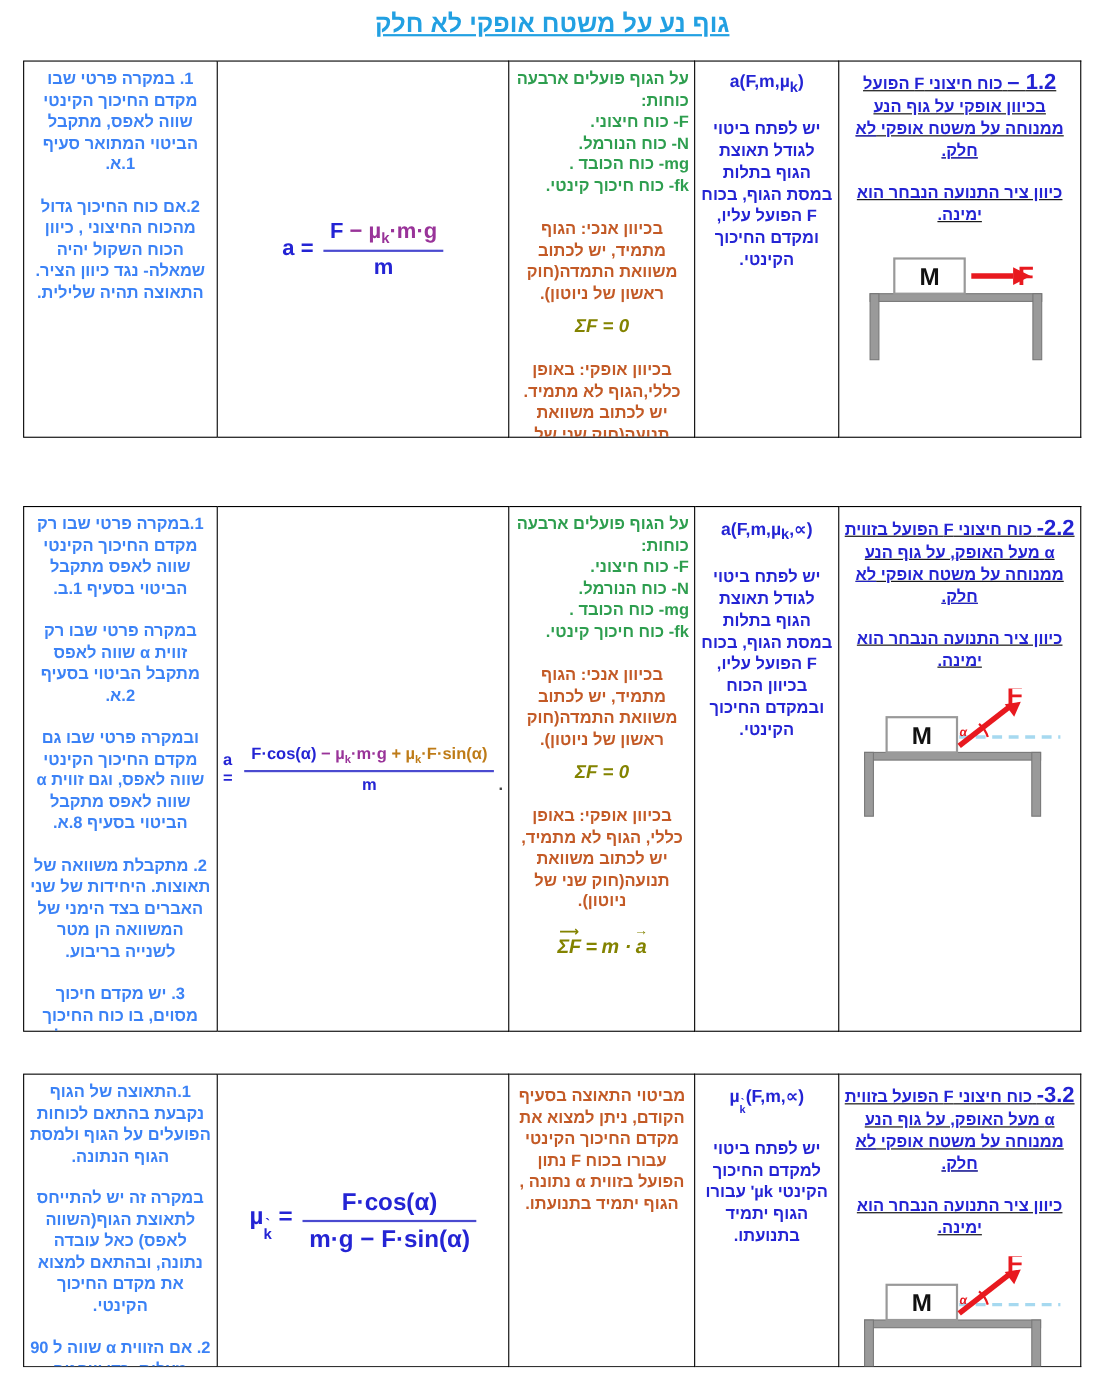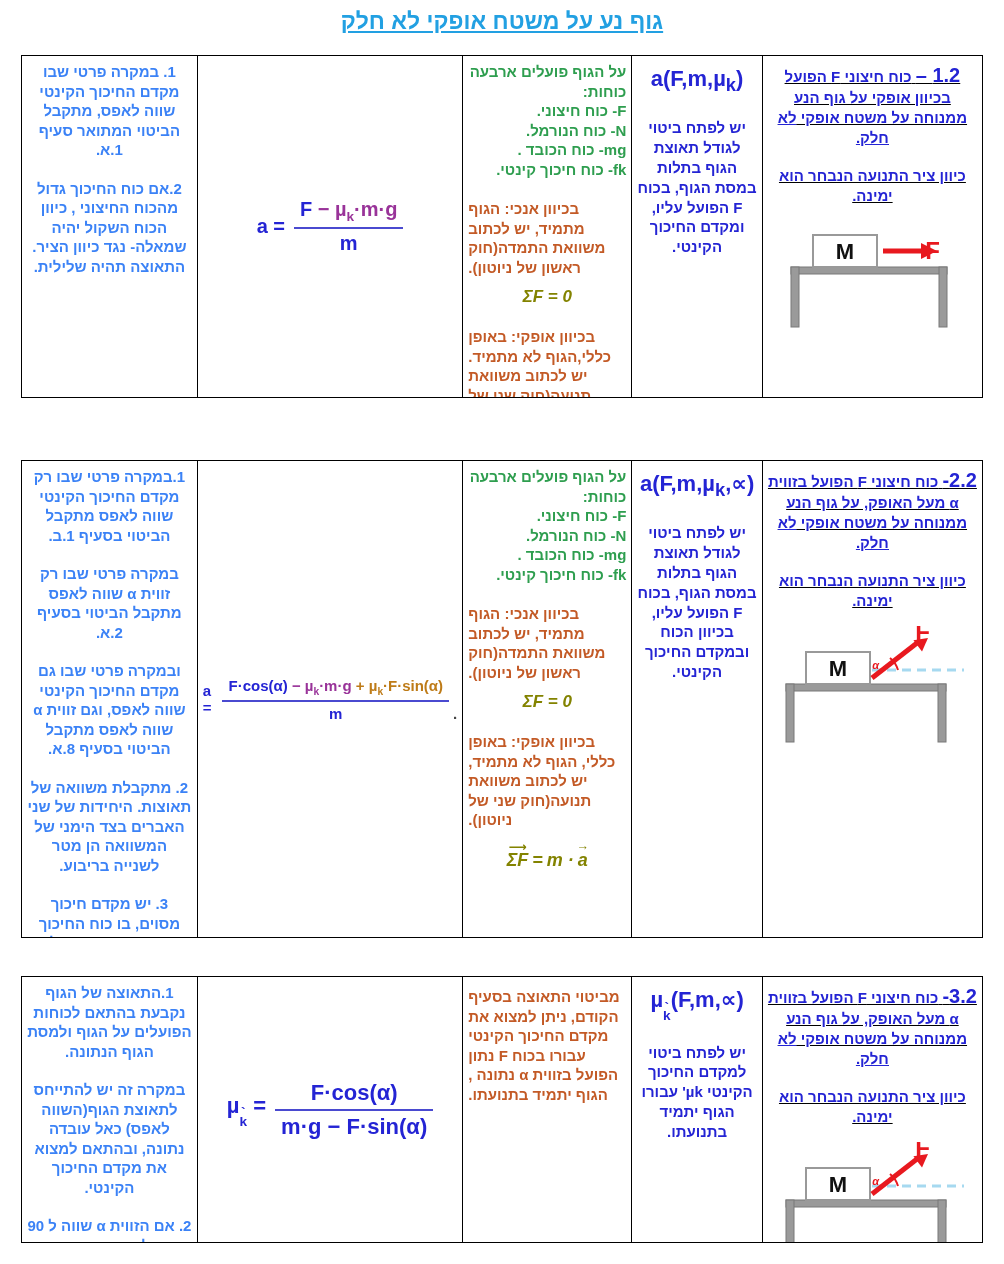--- a/index.html
+++ b/index.html
@@ -46,25 +46,25 @@
   .olive  { color: #838300; font-style: italic; }
   .red    { color: #3b82f6; }
   .purple { color: #993399; }
   .gold   { color: #BE7B17; }
 
   .ptext { font-size: 15px; line-height: 1.32; text-align: center; }
   .pnum  { font-size: 20px; }
   .axis  { margin-top: 18px; font-size: 15px; line-height: 1.32; text-align: center; }
   .diagram-wrap { margin-top: 16px; text-align: center; }
 
-  .task-header { font-size: 22px; text-align: center; margin: 4px 0 22px 0; direction: ltr; }
+  .task-header { font-size: 16px; text-align: center; margin: 4px 0 22px 0; direction: ltr; }
   .task-text { font-size: 15px; line-height: 1.32; text-align: center; }
 
   .forces-block { font-size: 15px; line-height: 1.3; text-align: right; }
-  .force-note { font-size: 15px; line-height: 1.3; text-align: left; margin-top: 20px; }
+  .force-note { font-size: 15px; line-height: 1.3; text-align: center; margin-top: 20px; }
   .equation { text-align: center; font-size: 17px; margin: 10px 0 4px 0; direction: ltr; }
   .equation.vec-eq { margin-top: 20px; font-size: 18px; }
   .equation span { margin: 0 2px; }
   .vecf, .veca { position: relative; display: inline-block; }
   .vecf::before { content: "⟶"; position: absolute; top: -0.8em; left: 50%; transform: translateX(-50%); font-size: 0.7em; }
   .veca::before { content: "→";  position: absolute; top: -0.8em; left: 50%; transform: translateX(-50%); font-size: 0.7em; }
 
   .math { direction: ltr; display: inline-flex; align-items: center; }
   .math sub { font-size: 0.68em; }
   .math .lhs { margin-right: 9px; }

